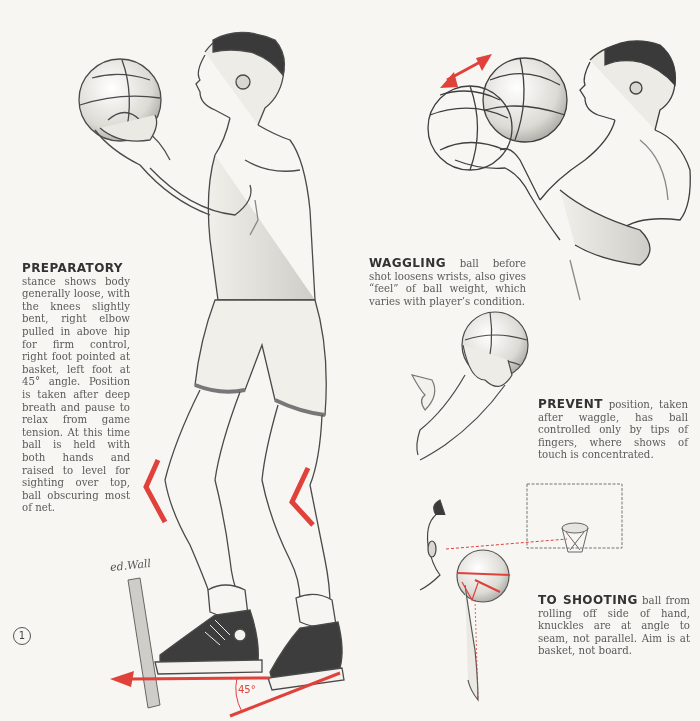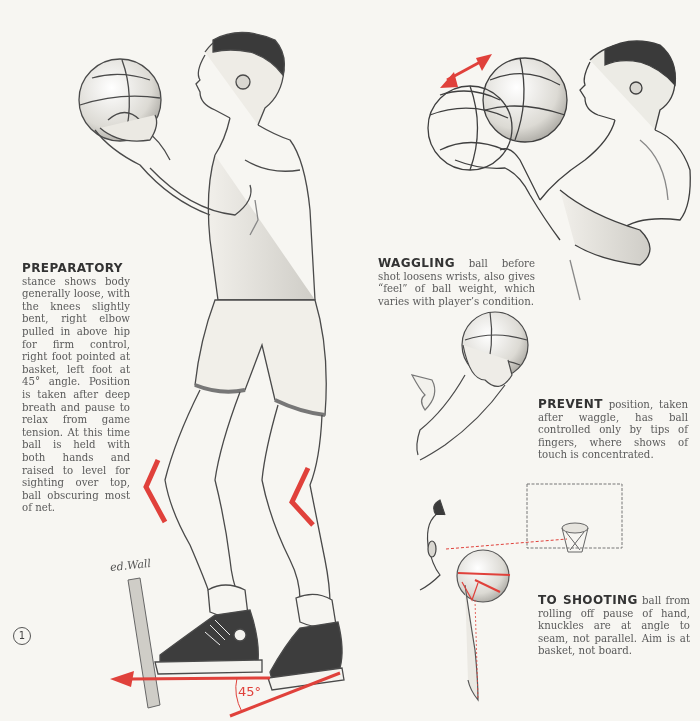--- a/index.html
+++ b/index.html
@@ -21,37 +21,37 @@
   }
   .caption .lead {
     font-family: "DejaVu Sans", sans-serif;
     font-weight: bold;
     font-size: 12px;
     letter-spacing: 0.4px;
     color: #333;
     margin-top: 34px;
   }
   #cap-prep { left: 22px; top: 262px; width: 108px; }
-  #cap-wag { left: 378px; top: 257px; width: 157px; }
+  #cap-wag { left: 369px; top: 257px; width: 157px; }
   #cap-shoot { left: 538px; top: 398px; width: 150px; }
   #cap-prevent { left: 538px; top: 594px; width: 152px; }
   .fig-num {
     position: absolute; left: 13px; top: 627px;
     width: 16px; height: 16px; border: 1.3px solid #555; border-radius: 50%;
     font-family: "DejaVu Sans", sans-serif; font-size: 10px; line-height: 16px;
     text-align: center; color: #444;
   }
   .signature {
     position: absolute; left: 110px; top: 559px;
     font-family: "DejaVu Serif", serif; font-style: italic;
     font-size: 11px; color: #555; transform: rotate(-6deg);
   }
   .angle-label {
     position: absolute; left: 238px; top: 684px;
-    font-family: "DejaVu Sans", sans-serif; font-size: 13px; color: #e0413b;
+    font-family: "DejaVu Sans", sans-serif; font-size: 10px; color: #e0413b;
   }
   svg.art { position: absolute; left: 0; top: 0; }
 </style>
 </head>
 <body>
 
 <div class="page">
 
   <div class="ghost" style="left:250px;top:2px;width:440px;height:40px;"></div>
 
@@ -208,19 +208,19 @@
 
   <div class="caption" id="cap-wag">
     <span class="lead">WAGGLING</span><span> ball before shot loosens wrists, also gives “feel” of ball weight, which varies with player’s condition.</span>
   </div>
 
   <div class="caption" id="cap-shoot">
     <span class="lead">PREVENT</span><span> position, taken after waggle, has ball controlled only by tips of fingers, where shows of touch is concentrated.</span>
   </div>
 
   <div class="caption" id="cap-prevent">
-    <span class="lead">TO SHOOTING</span><span> ball from rolling off pause of hand, knuckles are at angle to seam, not parallel. Aim is at basket, not board.</span>
+    <span class="lead">TO SHOOTING</span><span> ball from rolling off side of hand, knuckles are at angle to seam, not parallel. Aim is at basket, not board.</span>
   </div>
 
   <div class="fig-num">1</div>
   <div class="signature">ed.Wall</div>
   <div class="angle-label">45°</div>
 </div>
 
 </body></html>

